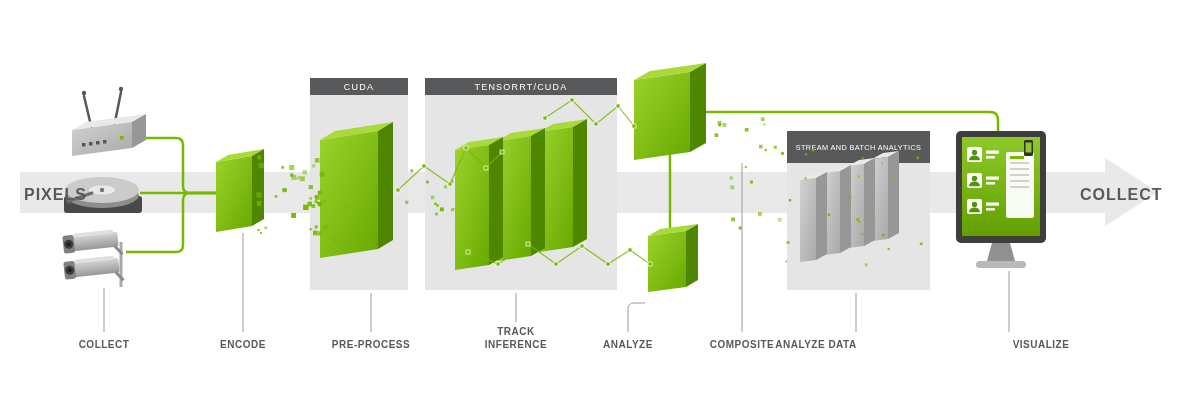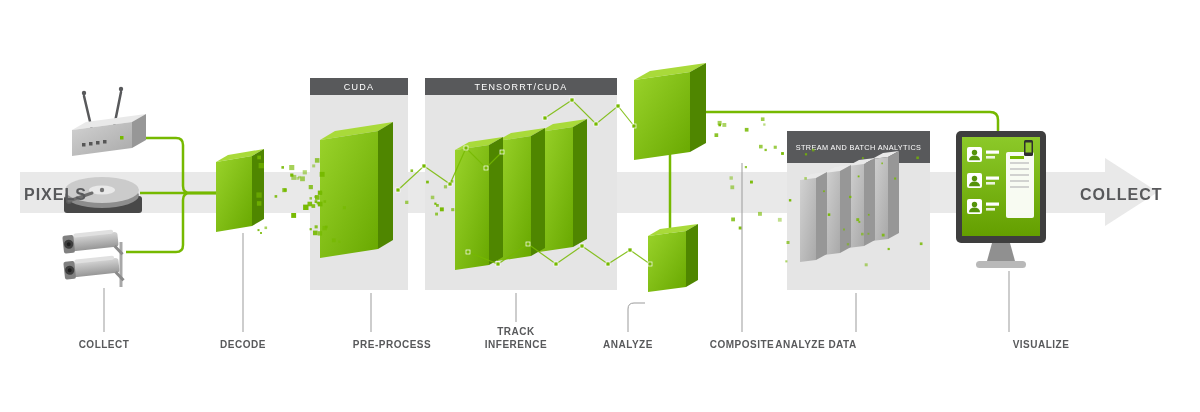--- a/index.html
+++ b/index.html
@@ -347,20 +347,20 @@
       <path class="leader" d="M742,332 V163"></path>
       <path class="leader" d="M856,293 V332"></path>
       <path class="leader" d="M1009,271 V332"></path>
     </g>
   </svg>
 
   <div class="flow-label pixels">PIXELS</div>
   <div class="flow-label insights">COLLECT</div>
 
   <div class="stage-label" style="left:104px">COLLECT</div>
-  <div class="stage-label" style="left:243px">DECODE</div>
-  <div class="stage-label" style="left:392px">PRE-PROCESS</div>
+  <div class="stage-label" style="left:243px">ENCODE</div>
+  <div class="stage-label" style="left:371px">PRE-PROCESS</div>
   <div class="stage-label two-line" style="left:516px">TRACK INFERENCE</div>
   <div class="stage-label" style="left:628px">ANALYZE</div>
   <div class="stage-label" style="left:742px">COMPOSITE</div>
   <div class="stage-label" style="left:816px">ANALYZE DATA</div>
   <div class="stage-label" style="left:1041px">VISUALIZE</div>
 </div>
 
 </body></html>

